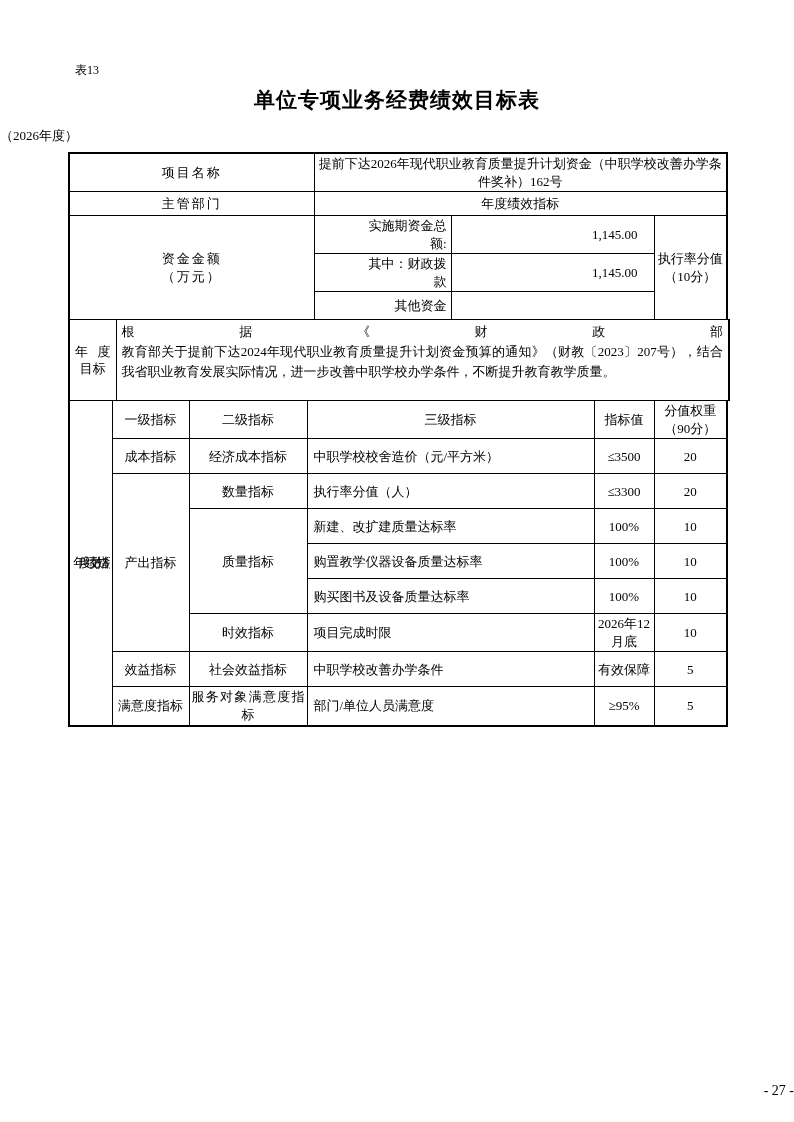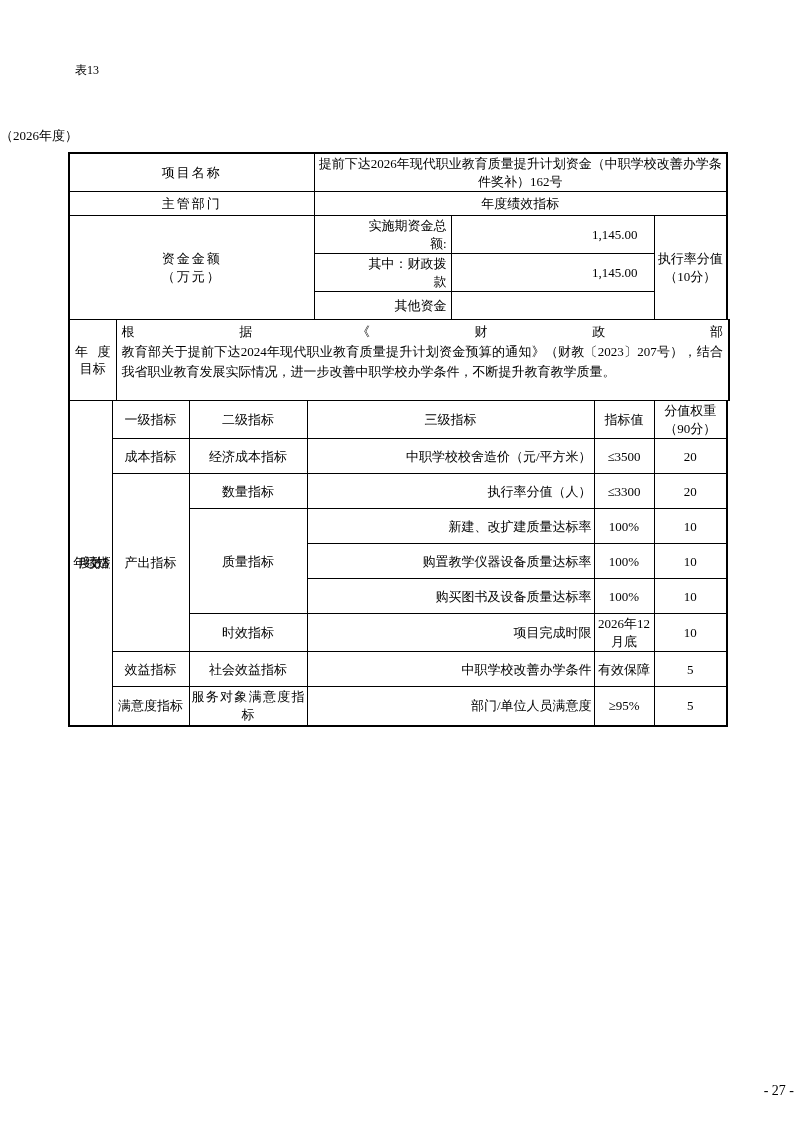--- a/index.html
+++ b/index.html
@@ -31,21 +31,21 @@
   .tablewrap{
     position:absolute;left:68px;top:152px;width:660px;
   }
   table{border-collapse:collapse;table-layout:fixed;width:660px;}
   td{border:1px solid #000;font-size:13px;padding:1px 2px;vertical-align:middle;line-height:1.35;}
   .tblA{border:2px solid #000;border-bottom-width:1px;}
   .tblB{border-left:2px solid #000;border-right:2px solid #000;margin-top:-1px;}
   .tblC{border:2px solid #000;border-top-width:1px;margin-top:-1px;}
   .c{text-align:center;}
   .r{text-align:right;}
-  .l{text-align:right;}
+  .l{text-align:left;}
   .sp{letter-spacing:2px;}
   .valnum{padding-right:16px;}
   .lbl-r{padding-right:4px;padding-left:48px;}
   .goal-cell{padding:2px 5px;vertical-align:top;}
   .goal-first{text-align:justify;text-align-last:justify;line-height:20px;}
   .goal-body{text-align:justify;line-height:20px;}
   .vlabel{text-align:justify;text-align-last:center;padding:0 3px;}
   .wrap-just{text-align:justify;text-align-last:center;}
   .garble{letter-spacing:-0.55em;white-space:nowrap;text-align:center;overflow:hidden;}
   .l3cell{padding-left:6px;}
@@ -53,20 +53,21 @@
     position:absolute;left:0;top:1083px;width:100%;
     text-align:right;font-size:14px;
   }
 </style>
 </head>
 <body>
 
 <div class="page">
 
   <div class="doc-label">表13</div>
+  <div class="title">单位专项业务经费绩效目标表</div>
   <div class="subtitle">（2026年度）</div>
 
   <div class="tablewrap">
 
     <table class="tblA">
       <colgroup>
           <col style="width:245px">
           <col style="width:137px">
           <col style="width:203px">
           <col style="width:73px">

